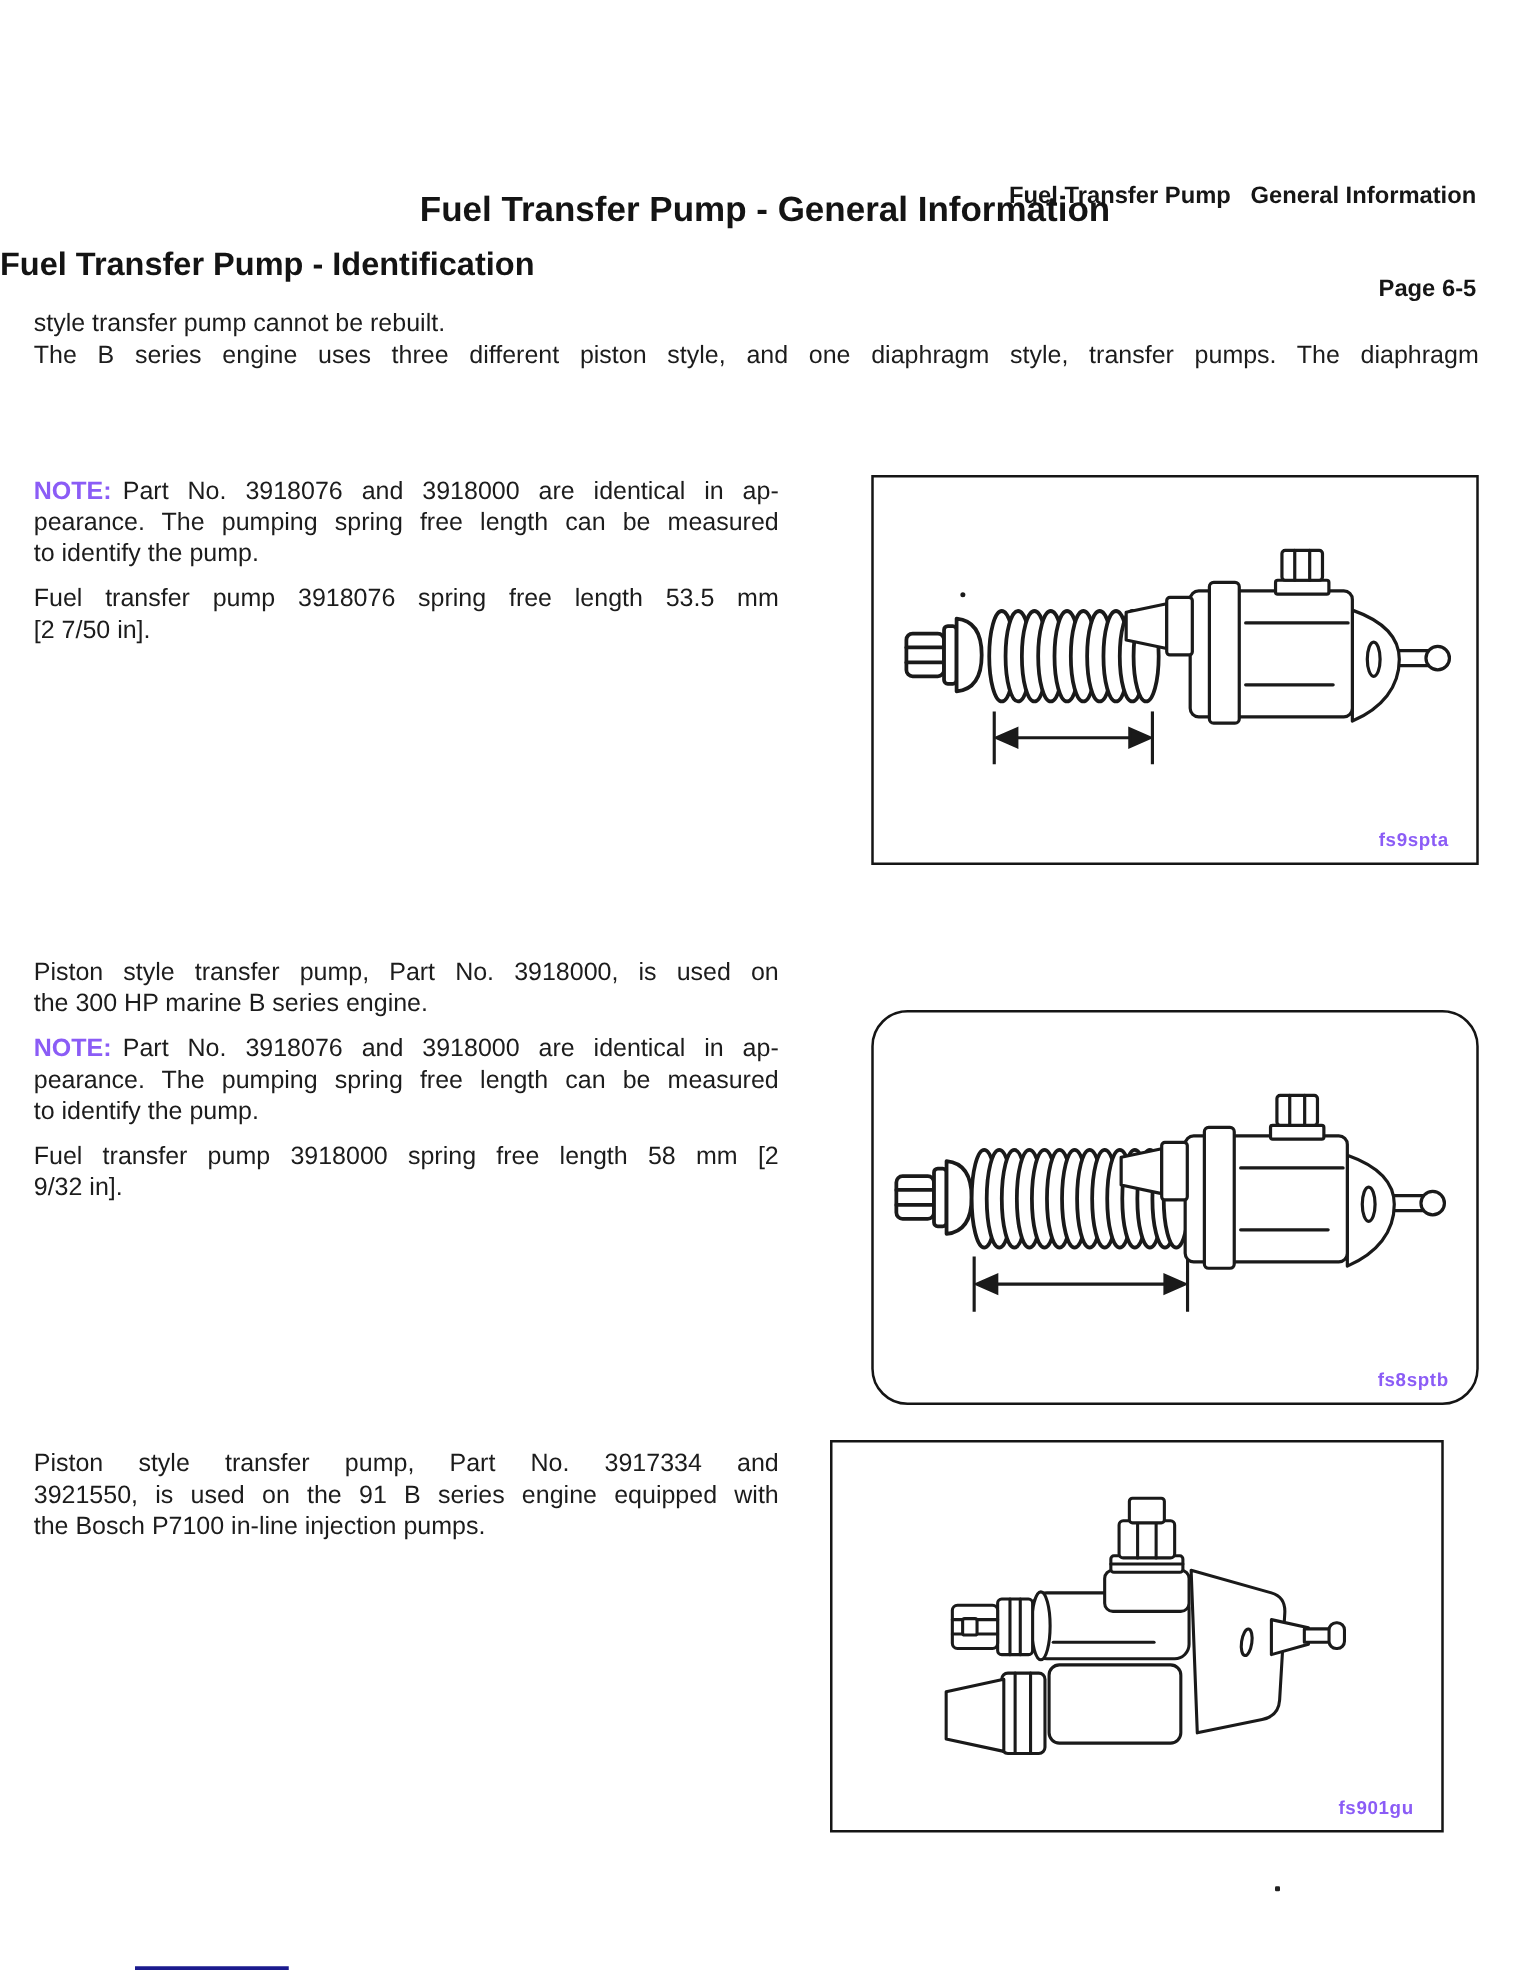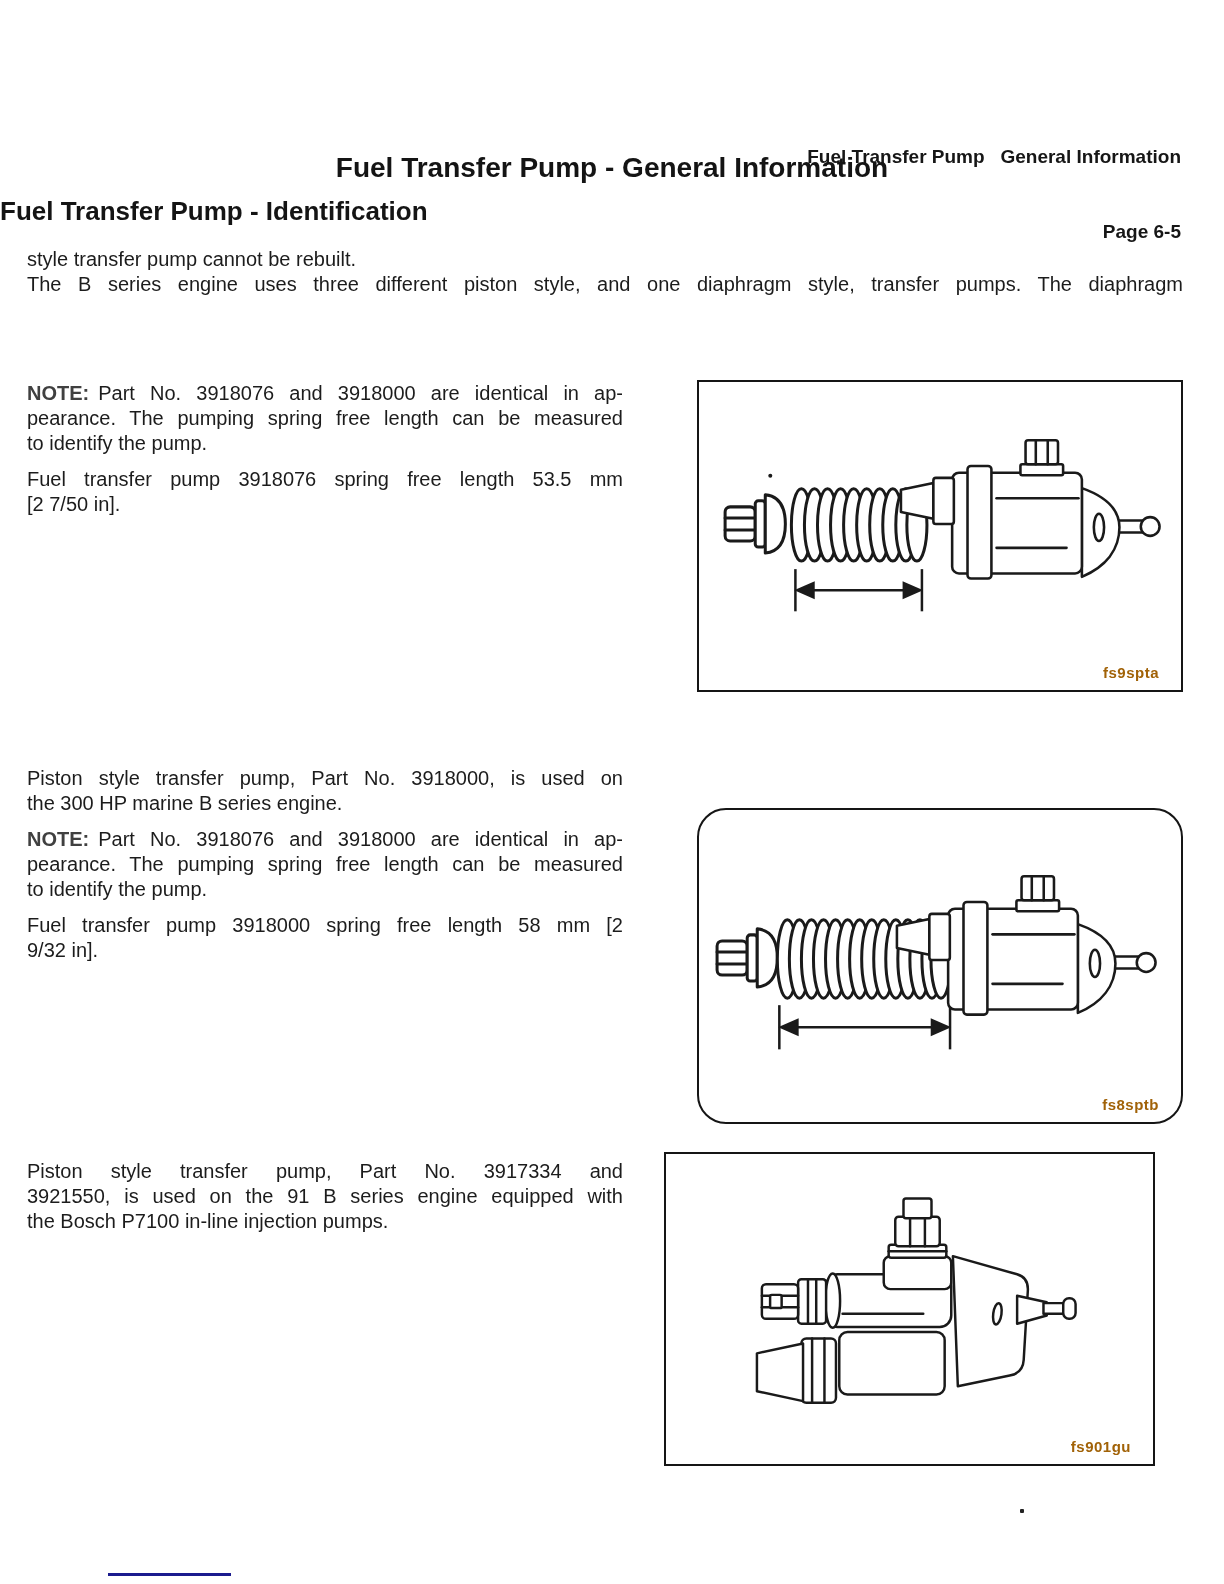--- a/index.html
+++ b/index.html
@@ -22,29 +22,29 @@
   .textblock{position:absolute;font-size:20px;line-height:25px;color:#1c1c1c;}
   .intro{left:27px;top:247px;width:1156px;}
   .col{left:27px;width:596px;}
   .s1{top:381px;}
   .s2{top:766px;}
   .s3{top:1159px;}
   .para{margin:0 0 11px 0;}
   .para:last-child{margin-bottom:0;}
   .line{display:block;}
   .j{text-align:justify;text-align-last:justify;}
-  .notelbl{font-weight:bold;color:#404040;}
+  .notelbl{font-weight:bold;color:#8b5cf6;}
   .noterest{margin-left:0.45em;}
   
   .figbox{position:absolute;border:2px solid #151515;background:#fff;}
   .fig1{left:697px;top:380px;width:482px;height:308px;}
   .fig2{left:697px;top:808px;width:482px;height:312px;border-radius:29px;}
   .fig3{left:664px;top:1152px;width:487px;height:310px;}
   .figbox svg{position:absolute;left:0;top:0;width:100%;height:100%;}
-  .figcode{position:absolute;right:22px;bottom:9px;font-size:15px;font-weight:bold;letter-spacing:.5px;color:#a16207;}
+  .figcode{position:absolute;right:22px;bottom:9px;font-size:15px;font-weight:bold;letter-spacing:.5px;color:#8b5cf6;}
   
   .footer-rule{position:absolute;left:108px;top:1573px;width:123px;height:3px;background:#1b1b8e;}
   .speck{position:absolute;left:1020px;top:1509px;width:4px;height:4px;background:#222;border-radius:1px;}
   .lineart{stroke:#1a1a1a;stroke-width:3;fill:#ffffff;stroke-linejoin:round;stroke-linecap:round;}
 </style>
 </head>
 <body>
 
 <div class="page">
 

